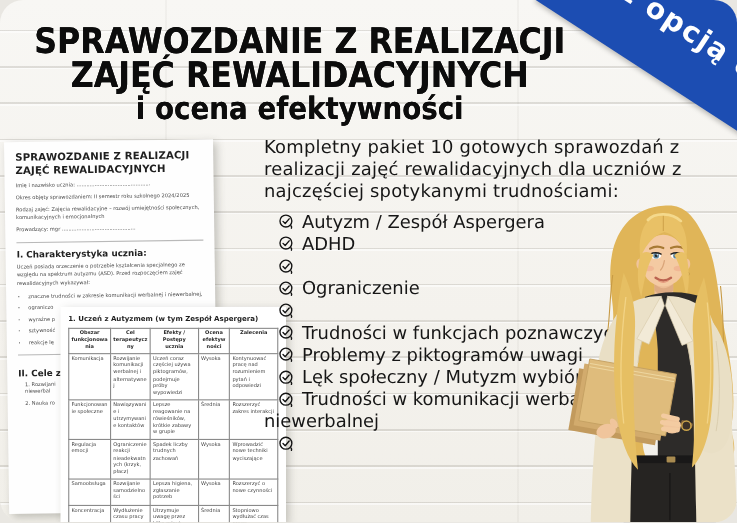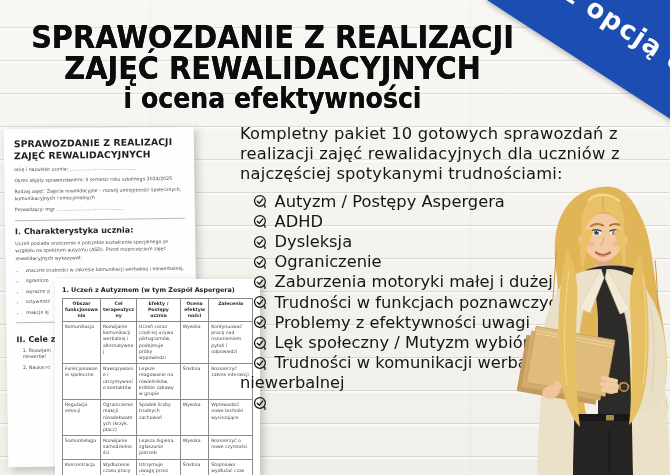--- a/index.html
+++ b/index.html
@@ -4,20 +4,21 @@
 <style>
   html,body { margin:0; padding:0; background:#e9e7e2; }
   * { box-sizing:border-box; }
   .stage {
     position:relative; width:670px; height:475px; overflow:hidden;
     font-family:"DejaVu Sans","Liberation Sans",sans-serif;
     background:
       repeating-linear-gradient(180deg, rgba(120,115,105,0) 0 27px, rgba(120,115,105,.20) 27px 28.5px, rgba(255,255,255,.55) 28.5px 30px, rgba(120,115,105,0) 30px 33px),
       repeating-linear-gradient(90deg, rgba(120,115,105,0) 0 150px, rgba(120,115,105,.06) 150px 151.5px, rgba(120,115,105,0) 151.5px 320px),
       linear-gradient(180deg,#f8f7f4 0%,#f4f2ed 60%,#f1efe9 100%);
+    border-radius: 21px;
   }
 
   
   .main-title{
     position:absolute; top:22px; left:0; width:545px; text-align:center;
     transform:scaleX(.9); transform-origin:50% 0;
     color:#0c0c0c; font-weight:bold; z-index:1; text-shadow:0 0 0 #000;
   }
   .t1,.t2{ font-size:32px; line-height:31px; letter-spacing:0; }
   .t3{ font-size:28px; line-height:30px; }
@@ -166,51 +167,51 @@
 
   </div>
 
   <div class="offer">
     <p class="offer-intro">Kompletny pakiet 10 gotowych sprawozdań z realizacji zajęć rewalidacyjnych dla uczniów z najczęściej spotykanymi trudnościami:</p>
     <ul class="check-list">
       <li class="check-item"><svg class="ck" viewBox="0 0 22 22">
             <circle cx="10.5" cy="10.5" r="8.2"></circle>
             <path d="M6.5 11 L9.5 14 L15 7.5"></path>
             <path d="M17.5 17 q1.4 1.8 .6 3.4"></path>
-          </svg><span>Autyzm / Postępy Aspergera</span></li>
+          </svg><span>Autyzm / Zespół Aspergera</span></li>
       <li class="check-item"><svg class="ck" viewBox="0 0 22 22">
             <circle cx="10.5" cy="10.5" r="8.2"></circle>
             <path d="M6.5 11 L9.5 14 L15 7.5"></path>
             <path d="M17.5 17 q1.4 1.8 .6 3.4"></path>
           </svg><span>ADHD</span></li>
       <li class="check-item"><svg class="ck" viewBox="0 0 22 22">
             <circle cx="10.5" cy="10.5" r="8.2"></circle>
             <path d="M6.5 11 L9.5 14 L15 7.5"></path>
             <path d="M17.5 17 q1.4 1.8 .6 3.4"></path>
-          </svg><span>Dysleksja</span></li>
+          </svg></li>
       <li class="check-item"><svg class="ck" viewBox="0 0 22 22">
             <circle cx="10.5" cy="10.5" r="8.2"></circle>
             <path d="M6.5 11 L9.5 14 L15 7.5"></path>
             <path d="M17.5 17 q1.4 1.8 .6 3.4"></path>
           </svg><span>Ograniczenie</span></li>
       <li class="check-item"><svg class="ck" viewBox="0 0 22 22">
             <circle cx="10.5" cy="10.5" r="8.2"></circle>
             <path d="M6.5 11 L9.5 14 L15 7.5"></path>
             <path d="M17.5 17 q1.4 1.8 .6 3.4"></path>
-          </svg><span>Zaburzenia motoryki małej i dużej</span></li>
+          </svg></li>
       <li class="check-item"><svg class="ck" viewBox="0 0 22 22">
             <circle cx="10.5" cy="10.5" r="8.2"></circle>
             <path d="M6.5 11 L9.5 14 L15 7.5"></path>
             <path d="M17.5 17 q1.4 1.8 .6 3.4"></path>
           </svg><span>Trudności w funkcjach poznawczych</span></li>
       <li class="check-item"><svg class="ck" viewBox="0 0 22 22">
             <circle cx="10.5" cy="10.5" r="8.2"></circle>
             <path d="M6.5 11 L9.5 14 L15 7.5"></path>
             <path d="M17.5 17 q1.4 1.8 .6 3.4"></path>
-          </svg><span>Problemy z efektywności uwagi</span></li>
+          </svg><span>Problemy z piktogramów uwagi</span></li>
       <li class="check-item"><svg class="ck" viewBox="0 0 22 22">
             <circle cx="10.5" cy="10.5" r="8.2"></circle>
             <path d="M6.5 11 L9.5 14 L15 7.5"></path>
             <path d="M17.5 17 q1.4 1.8 .6 3.4"></path>
           </svg><span>Lęk społeczny / Mutyzm wybiórczy</span></li>
       <li class="check-item"><svg class="ck" viewBox="0 0 22 22">
             <circle cx="10.5" cy="10.5" r="8.2"></circle>
             <path d="M6.5 11 L9.5 14 L15 7.5"></path>
             <path d="M17.5 17 q1.4 1.8 .6 3.4"></path>
           </svg><span>Trudności w komunikacji werbalnej i niewerbalnej</span></li>

